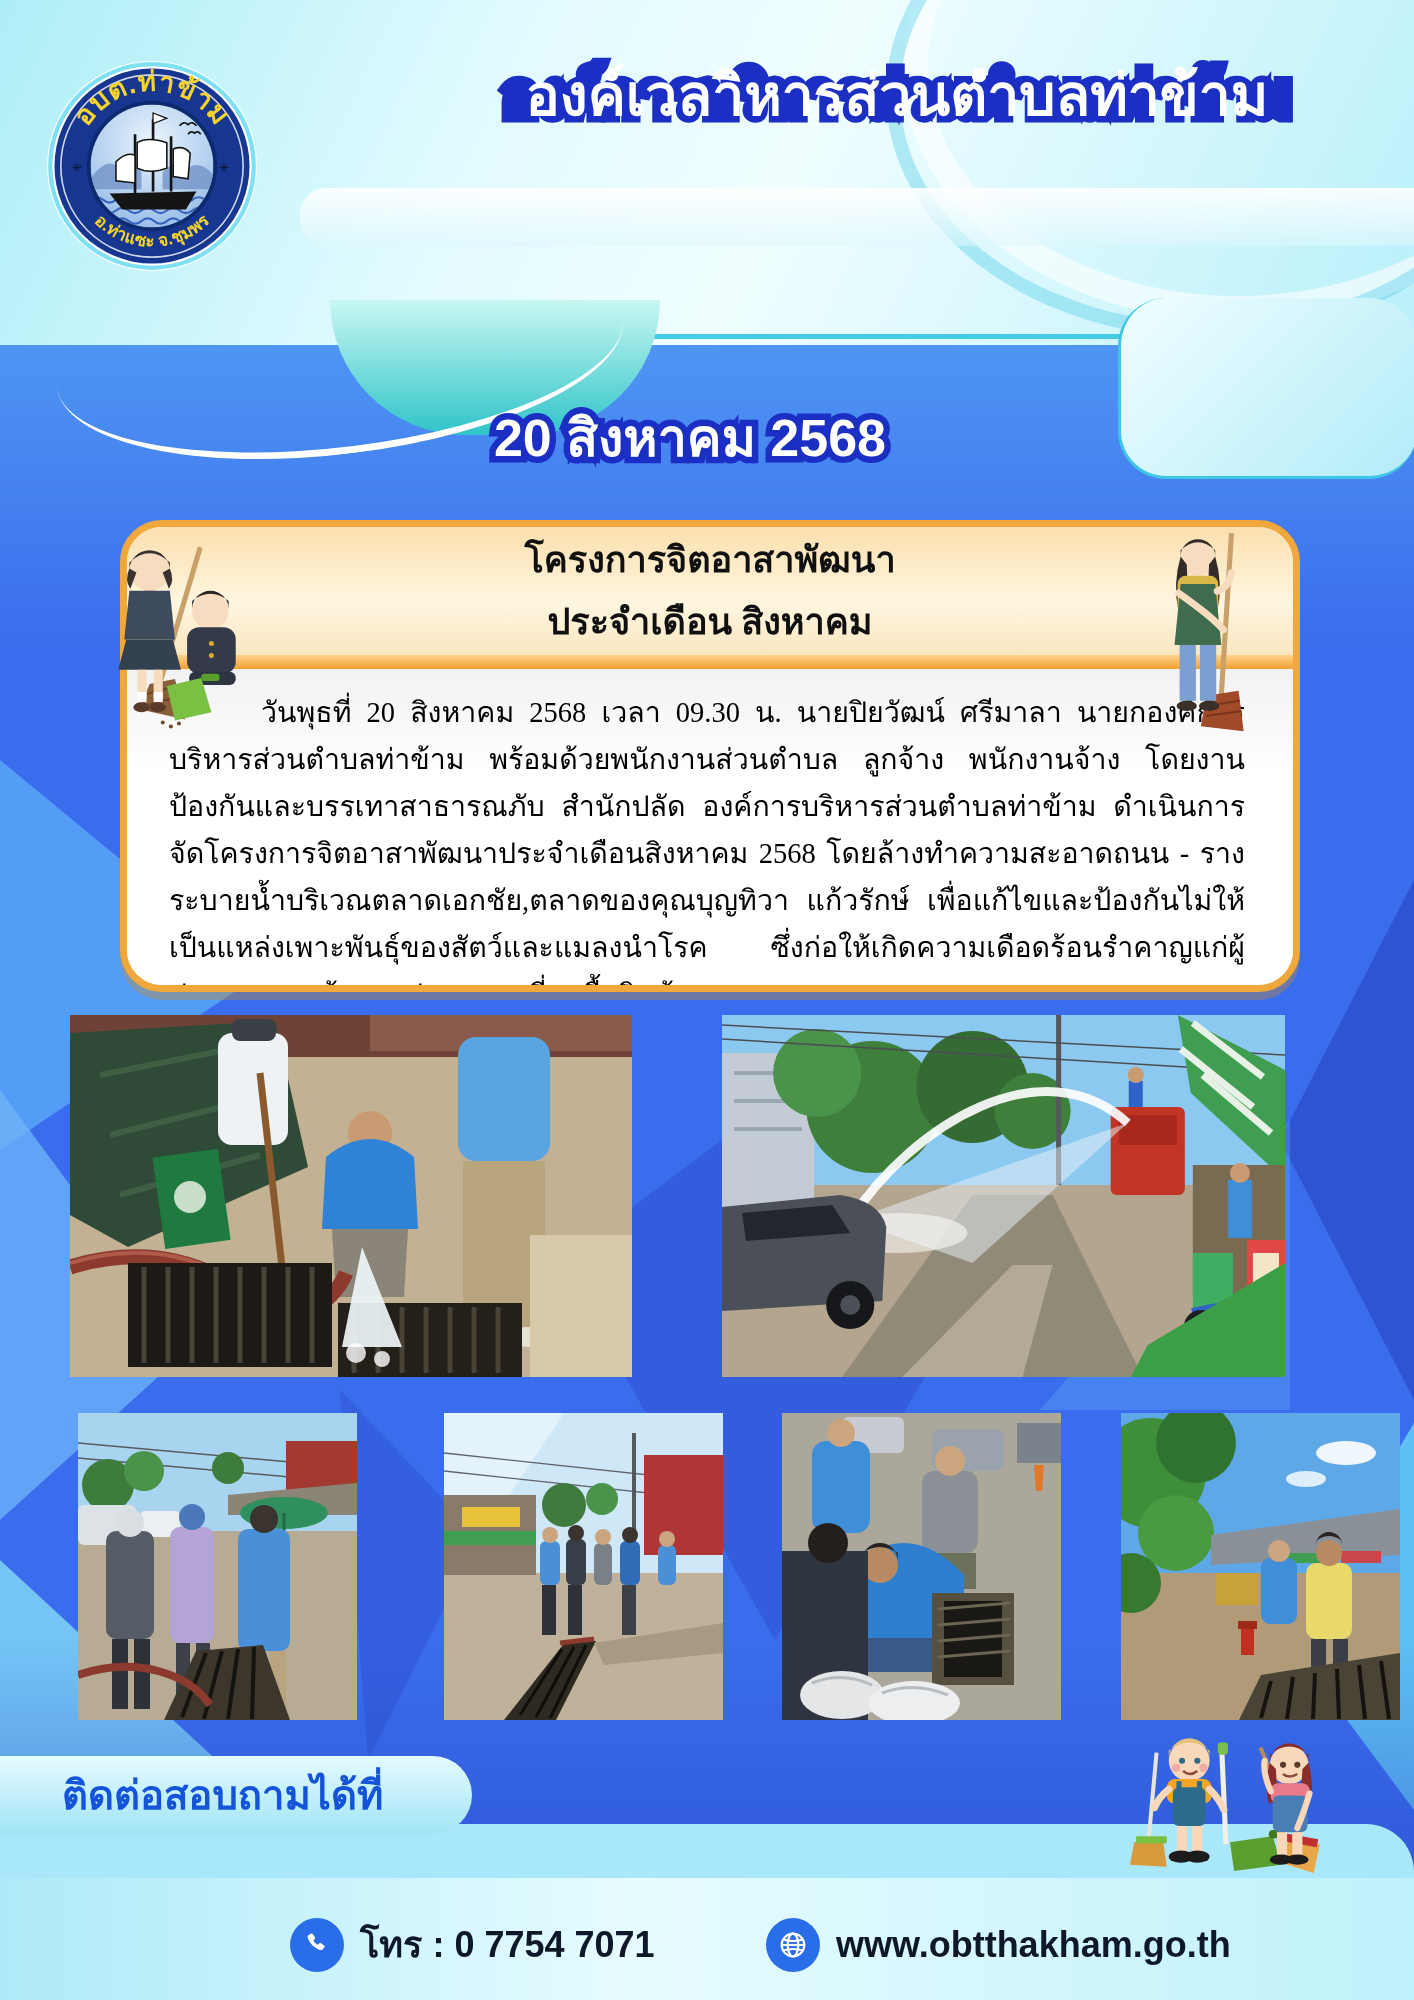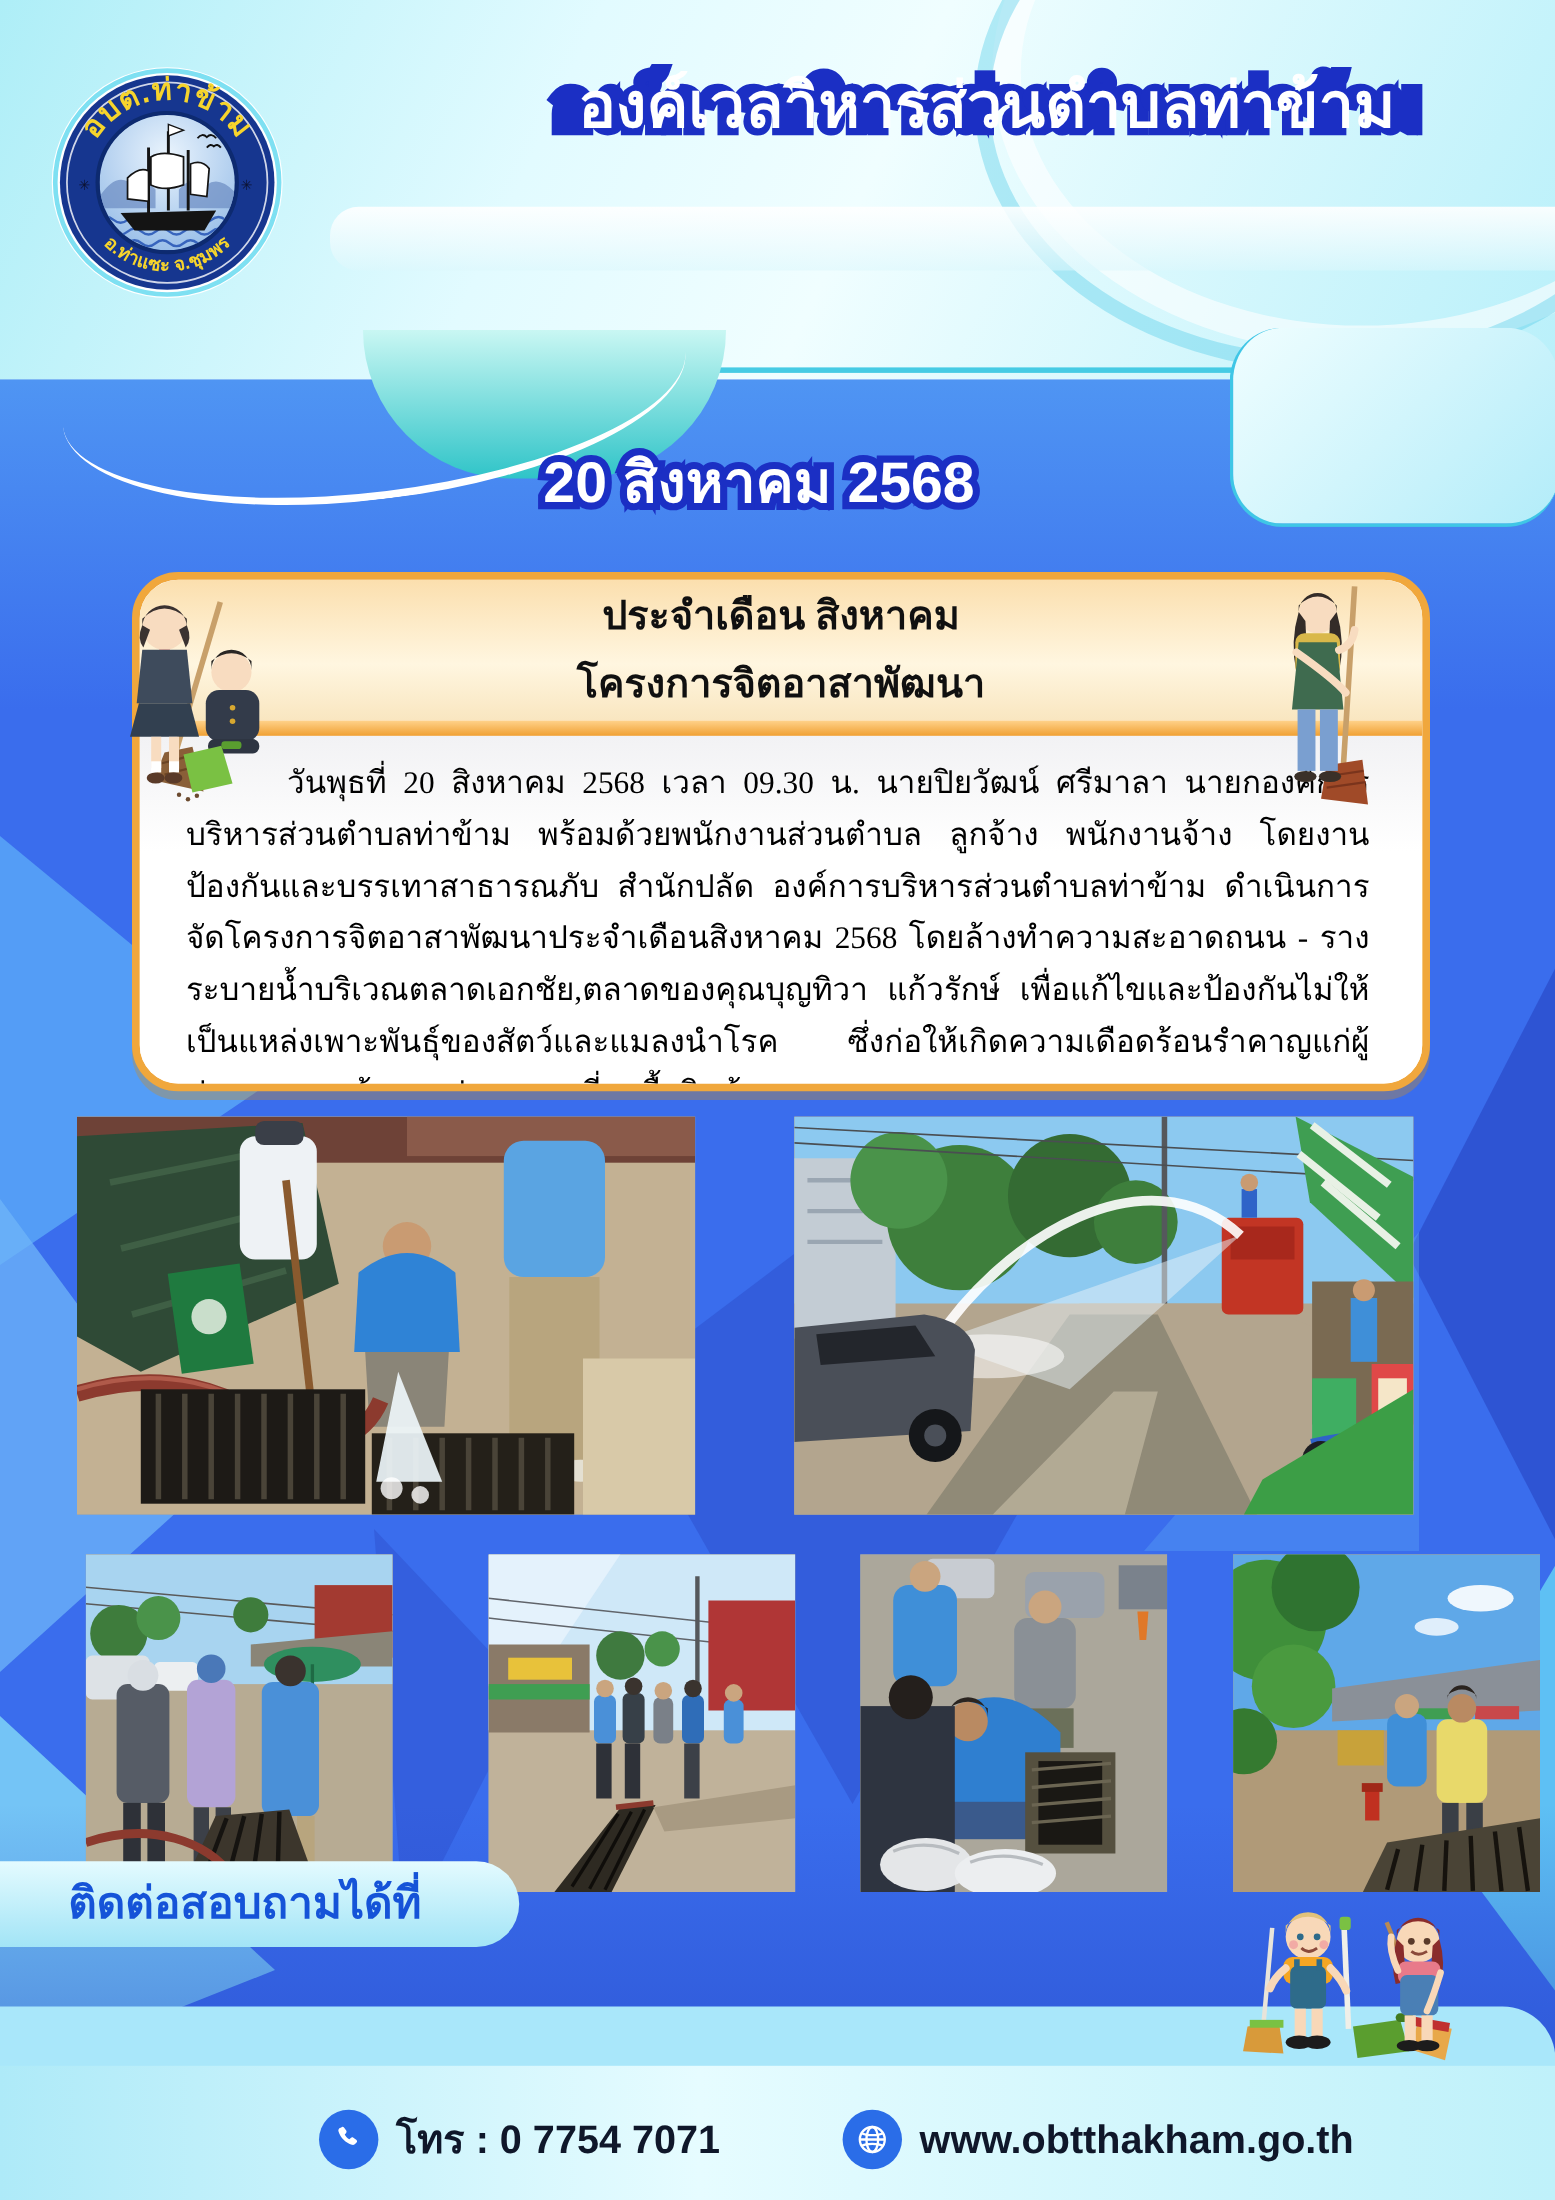--- a/index.html
+++ b/index.html
@@ -58,21 +58,21 @@
   
   .photo{position:absolute;overflow:hidden;z-index:5;background:#9aa4ae;}
   .photo svg{display:block;width:100%;height:100%;}
   .p1{left:70px; top:1015px;width:562px;height:362px;}
   .p2{left:722px;top:1015px;width:563px;height:362px;}
   .pa{left:78px; top:1413px;width:279px;height:307px;}
   .pb{left:444px;top:1413px;width:279px;height:307px;}
   .pc{left:782px;top:1413px;width:279px;height:307px;}
   .pd{left:1121px;top:1413px;width:279px;height:307px;}
   
-  .contact-banner{position:absolute;left:0;top:1692px;width:472px;height:78px;z-index:6;
+  .contact-banner{position:absolute;left:0;top:1756px;width:472px;height:78px;z-index:6;
                   background:linear-gradient(180deg,#e4fbff,#a2e4f6);border-radius:0 40px 40px 0;}
   .contact-banner span{display:block;margin-left:62px;line-height:78px;font-size:40px;font-weight:800;color:#1553d8;}
   .footer-band{position:absolute;left:0;top:1824px;width:1414px;height:56px;background:#a9e7fa;border-radius:0 48px 0 0;z-index:5;}
   .footer-bottom{position:absolute;left:0;top:1878px;width:1414px;height:122px;z-index:5;
                  background:linear-gradient(90deg,#aeeaf8,#e6fcff 45%,#bff1fa);}
   .kids-bottom{position:absolute;left:1128px;top:1722px;width:204px;height:152px;z-index:7;}
   .cicon{position:absolute;width:54px;height:54px;border-radius:50%;background:#2a6de8;z-index:6;
          display:flex;align-items:center;justify-content:center;}
   .phone-ic{left:290px;top:1918px;}
   .globe-ic{left:766px;top:1918px;}
@@ -155,22 +155,22 @@
   </div>
 
   <div class="teal-blob"></div>
   <div class="white-arc"></div>
   <div class="right-panel"></div>
 
   <div class="date-banner outline-text" data-text="20 สิงหาคม 2568">20 สิงหาคม 2568</div>
 
   <div class="card">
     <div class="card-head">
+      <div>โครงการจิตอาสาพัฒนา</div>
       <div>ประจำเดือน สิงหาคม</div>
-      <div>โครงการจิตอาสาพัฒนา</div>
     </div>
     <div class="card-divider"></div>
     <div class="card-body">วันพุธที่ 20 สิงหาคม 2568 เวลา 09.30 น. นายปิยวัฒน์ ศรีมาลา นายกองค์การบริหารส่วนตำบลท่าข้าม พร้อมด้วยพนักงานส่วนตำบล ลูกจ้าง พนักงานจ้าง โดยงานป้องกันและบรรเทาสาธารณภับ สำนักปลัด องค์การบริหารส่วนตำบลท่าข้าม ดำเนินการจัดโครงการจิตอาสาพัฒนาประจำเดือนสิงหาคม 2568 โดยล้างทำความสะอาดถนน - รางระบายน้ำบริเวณตลาดเอกชัย,ตลาดของคุณบุญทิวา แก้วรักษ์ เพื่อแก้ไขและป้องกันไม่ให้เป็นแหล่งเพาะพันธุ์ของสัตว์และแมลงนำโรค ซึ่งก่อให้เกิดความเดือดร้อนรำคาญแก่ผู้ประกอบการค้าและประชาชนที่มาซื้อสินค้า</div>
   </div>
 
   <div class="kids-left">
     <svg viewBox="0 0 150 205">
       <line x1="95" y1="15" x2="55" y2="150" stroke="#c8a06a" stroke-width="5"></line>
       <polygon points="45,150 70,145 80,185 35,175" fill="#8a5f38"></polygon>
       <path d="M42,160 L72,152 M45,170 L76,162" stroke="#6b4424" stroke-width="2"></path>

